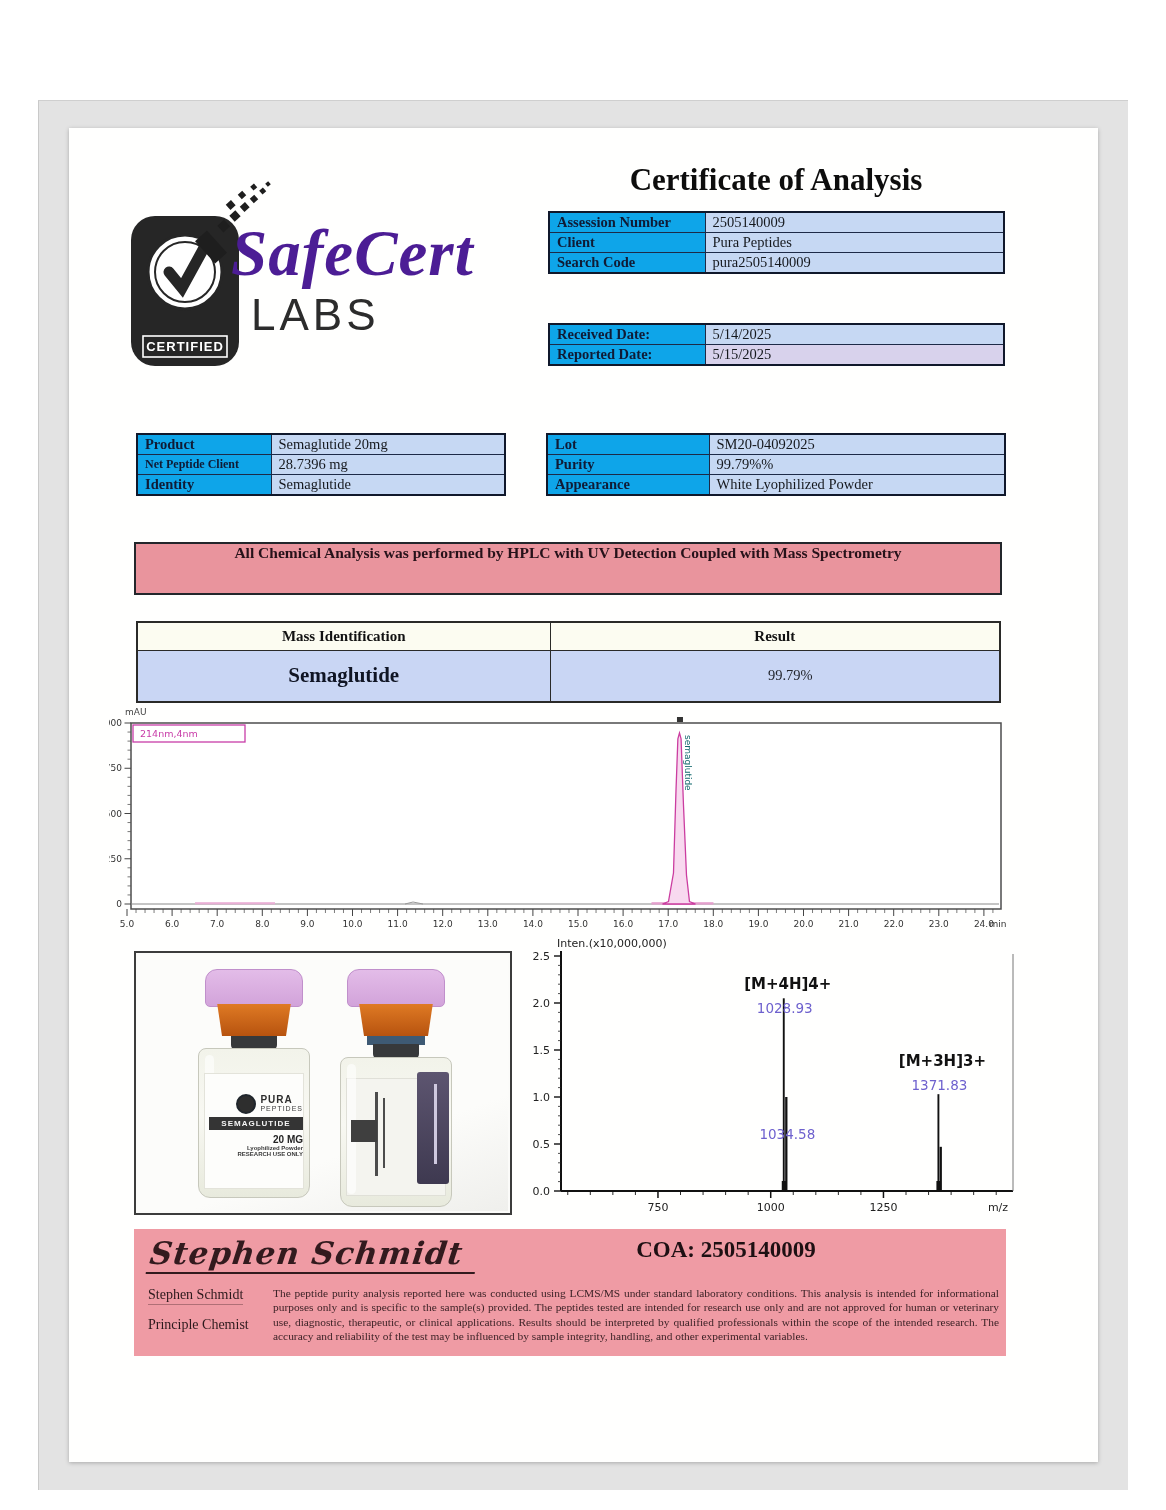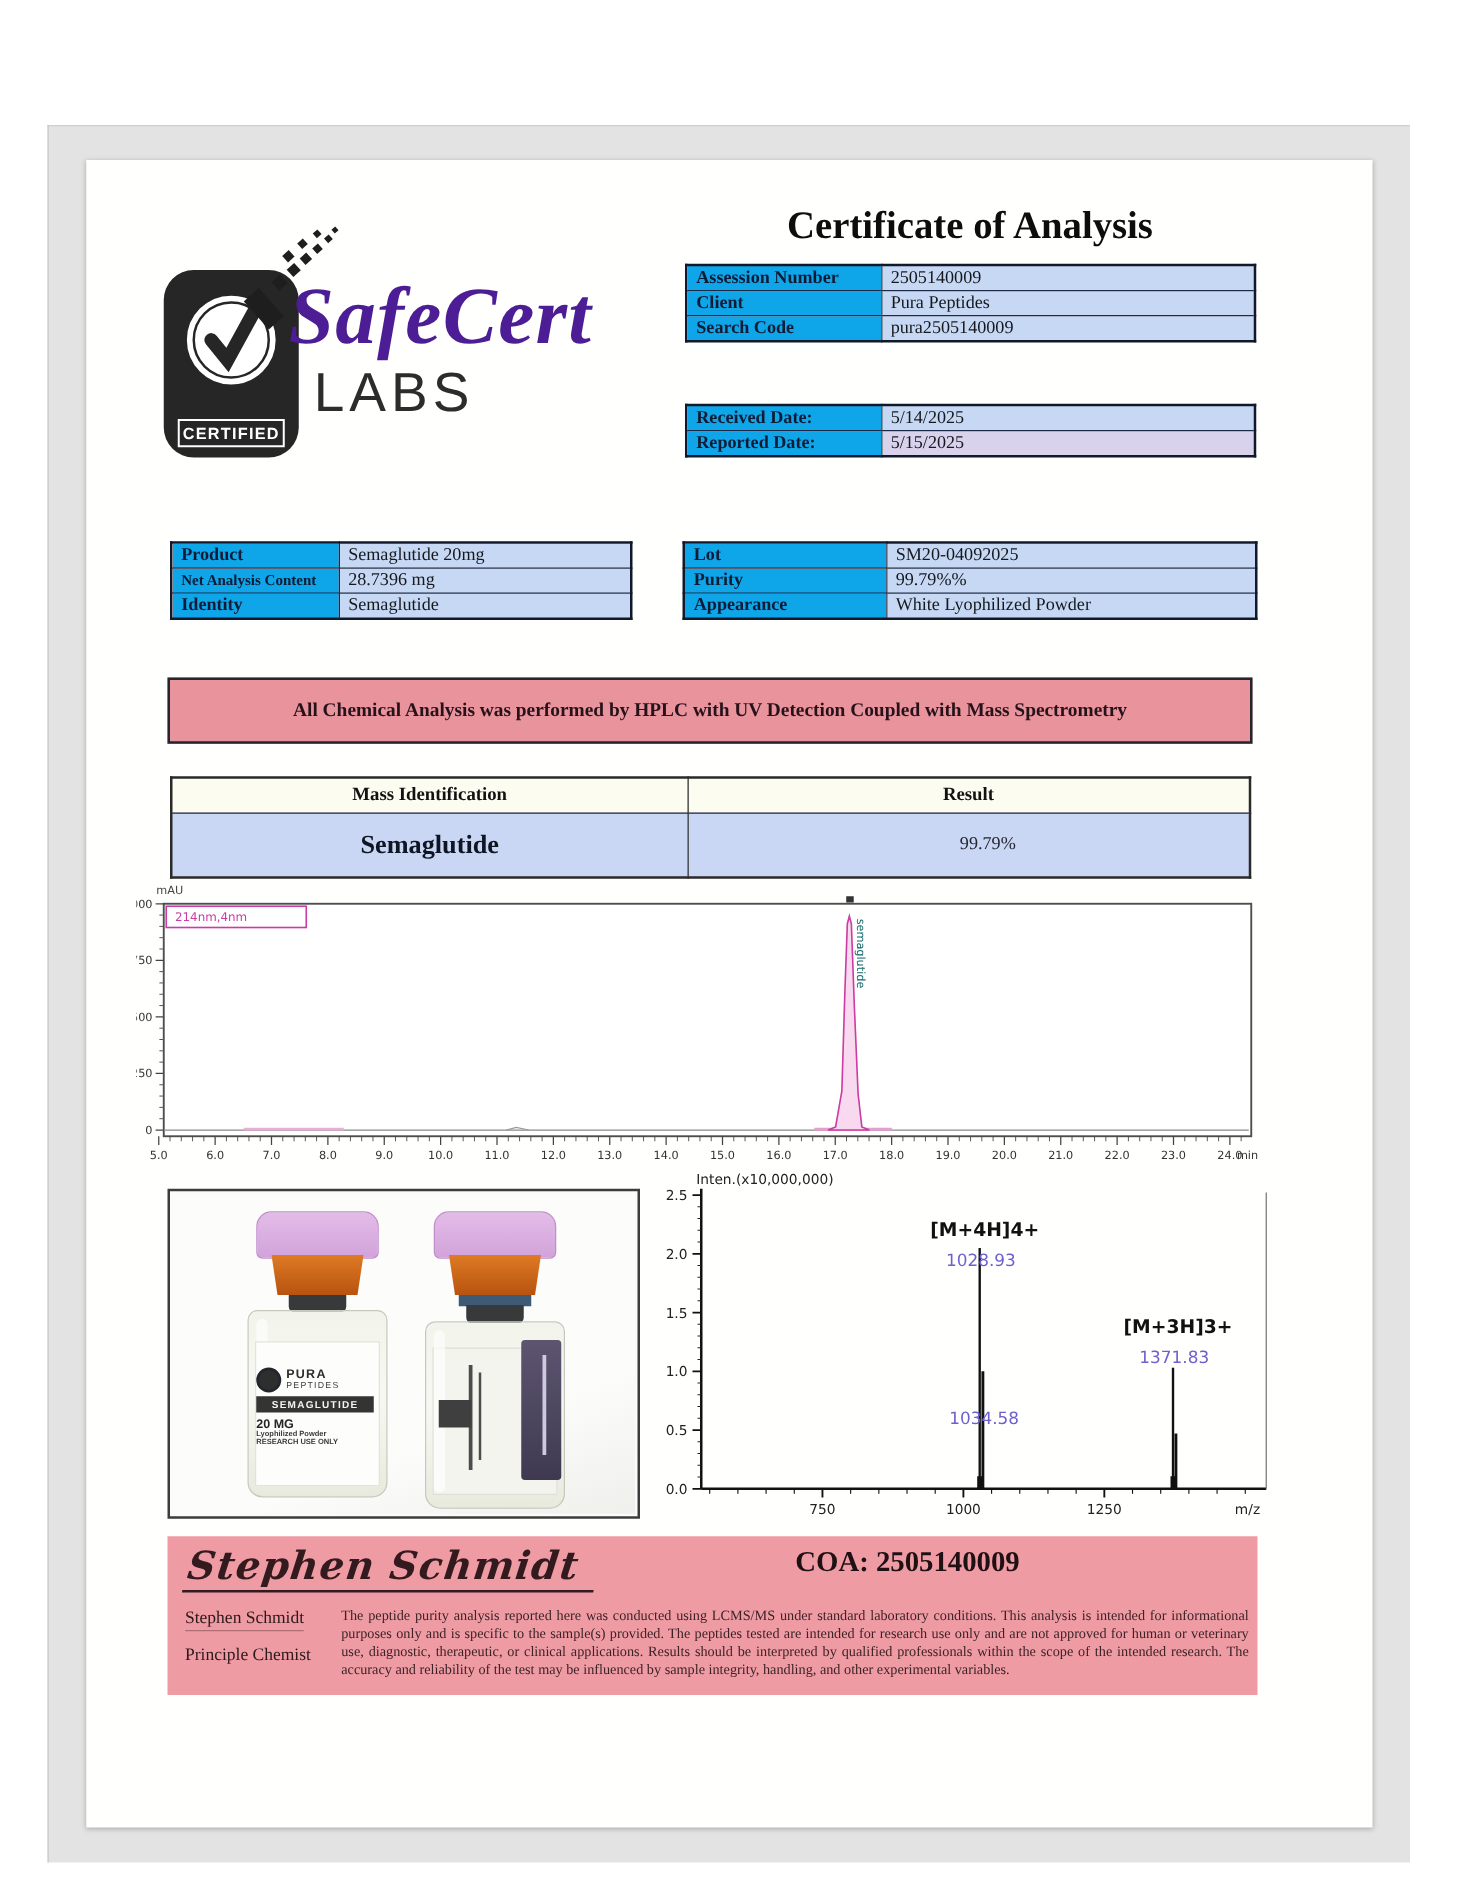--- a/index.html
+++ b/index.html
@@ -12,42 +12,42 @@
   .brand-sub{position:absolute;left:182px;top:162px;font-family:"Liberation Sans",sans-serif;font-size:44px;color:#2c2c2c;letter-spacing:4px;}
   .title{position:absolute;left:450px;top:34px;width:514px;text-align:center;font-size:31px;font-weight:bold;color:#0d0d0d;}
   
   table.tbl{border-collapse:collapse;table-layout:fixed;position:absolute;font-size:14.5px;}
   table.tbl td{border:1.6px solid #1d2a47;padding:1px 7px;overflow:hidden;white-space:nowrap;}
   table.tbl{border:2px solid #10182b;}
   td.h{background:#0ea5e9;font-weight:bold;color:#101b35;}
   td.v{background:#c6d8f3;color:#15181d;}
   td.lav{background:#d8d2ec;}
   td.small{font-size:12px;}
-  .banner{position:absolute;left:65px;top:414px;width:868px;height:53px;background:#e9949d;border:2.4px solid #23262b;display:flex;align-items:center;justify-content:center;font-weight:bold;font-size:15.5px;color:#27121a;}
+  .banner{position:absolute;left:65px;top:414px;width:868px;height:53px;background:#e9949d;border:2.4px solid #23262b;display:flex;justify-content:center;font-weight:bold;font-size:15.5px;color:#27121a;}
   
   .mass-tbl{position:absolute;left:67px;top:493px;width:865px;border-collapse:collapse;border:2.2px solid #2a2a28;}
   .mass-tbl td{border:1.8px solid #2a2a28;text-align:center;}
   .mass-th{background:#fcfcf1;font-weight:bold;font-size:15px;color:#121212;height:28px;}
   .mass-val{background:#c9d6f4;height:52px;}
   .mass-name{font-size:21px;font-weight:bold;color:#101524;}
   .mass-res{font-size:14.5px;color:#23262e;padding-left:32px;}
   
   .hplc{position:absolute;left:40px;top:577px;}
   .ms{position:absolute;left:452px;top:806px;}
   
   .photo{position:absolute;left:65px;top:823px;width:378px;height:264px;border:2.5px solid #3c3c3c;background:#fbfbf9;padding:2px;}
   .photo-in{position:relative;width:100%;height:100%;background:linear-gradient(160deg,#fcfcfa 70%,#efefec 100%);overflow:hidden;}
   .vial{position:absolute;width:120px;display:flex;flex-direction:column;align-items:center;}
   .cap{width:98px;height:38px;background:linear-gradient(180deg,#e3bce8,#d2a3da);border:1px solid #c08fcb;border-radius:12px 12px 5px 5px;}
   .collar{width:80px;height:32px;margin-top:-3px;background:linear-gradient(180deg,#df7a24,#b7530f);border-radius:4px;clip-path:polygon(4% 0,96% 0,90% 100%,10% 100%);}
   .bluecollar{width:58px;height:10px;margin-top:-1px;background:#3e5a74;}
   .stopper{width:46px;height:15px;margin-top:-1px;background:#37393b;border-radius:0 0 5px 5px;}
   .bodyv{width:112px;height:150px;margin-top:-2px;position:relative;background:linear-gradient(180deg,#f2f3ea 0%,#f8f8f2 45%,#e8eadd 100%);border:1px solid #c7c8bc;border-radius:8px 8px 12px 12px;overflow:hidden;}
   .shine{position:absolute;left:6px;top:6px;width:9px;height:88%;background:rgba(255,255,255,.6);border-radius:6px;}
-  .lbl{position:absolute;left:5px;right:5px;top:24px;bottom:8px;background:#fdfdfb;border:1px solid #e3e3da;display:flex;flex-direction:column;align-items:flex-start;padding-top:20px;font-family:"Liberation Sans",sans-serif;}
+  .lbl{position:absolute;left:5px;right:5px;top:24px;bottom:8px;background:#fdfdfb;border:1px solid #e3e3da;display:flex;flex-direction:column;align-items:flex-end;padding-top:20px;font-family:"Liberation Sans",sans-serif;}
   .lblrow{display:flex;align-items:center;gap:4px;}
   .logodot{width:20px;height:20px;border-radius:50%;background:#2e2e2e;border:2px solid #20262c;}
   .lbl-brand1{font-size:10px;font-weight:bold;color:#2d2d2d;letter-spacing:1px;line-height:10px;}
   .lbl-brand2{font-size:7px;color:#3c3c3c;letter-spacing:1px;line-height:8px;}
   .lbl-band{margin-top:3px;width:96%;background:#343434;color:#f4f4f4;font-size:8px;font-weight:bold;letter-spacing:1px;text-align:center;padding:2px 0;}
   .lbl-str{margin-top:4px;font-size:10px;font-weight:bold;color:#242424;}
   .lbl-form{font-size:6px;color:#3a3a3a;font-weight:bold;}
   .lbl-use{font-size:6px;color:#3a3a3a;font-weight:bold;}
   .backlbl{position:absolute;left:5px;right:5px;top:20px;bottom:10px;background:#f4f4ef;border:1px solid #e0e0d8;}
   .bar-v{position:absolute;background:#4c4c4c;}
@@ -137,21 +137,21 @@
         <colgroup>
             <col style="width:134px">
             <col>
           </colgroup>
         <tbody>
             <tr>
           <td class="h">Product</td>
           <td class="v">Semaglutide 20mg</td>
             </tr>
         <tr>
-          <td class="h small">Net Analysis Content</td>
+          <td class="h small">Net Peptide Client</td>
           <td class="v">28.7396 mg</td>
             </tr>
         <tr>
           <td class="h">Identity</td>
           <td class="v">Semaglutide</td>
             </tr>
       </tbody>
         </table>
 
       <table class="tbl" style="left:477px;top:305px;width:460px;">

